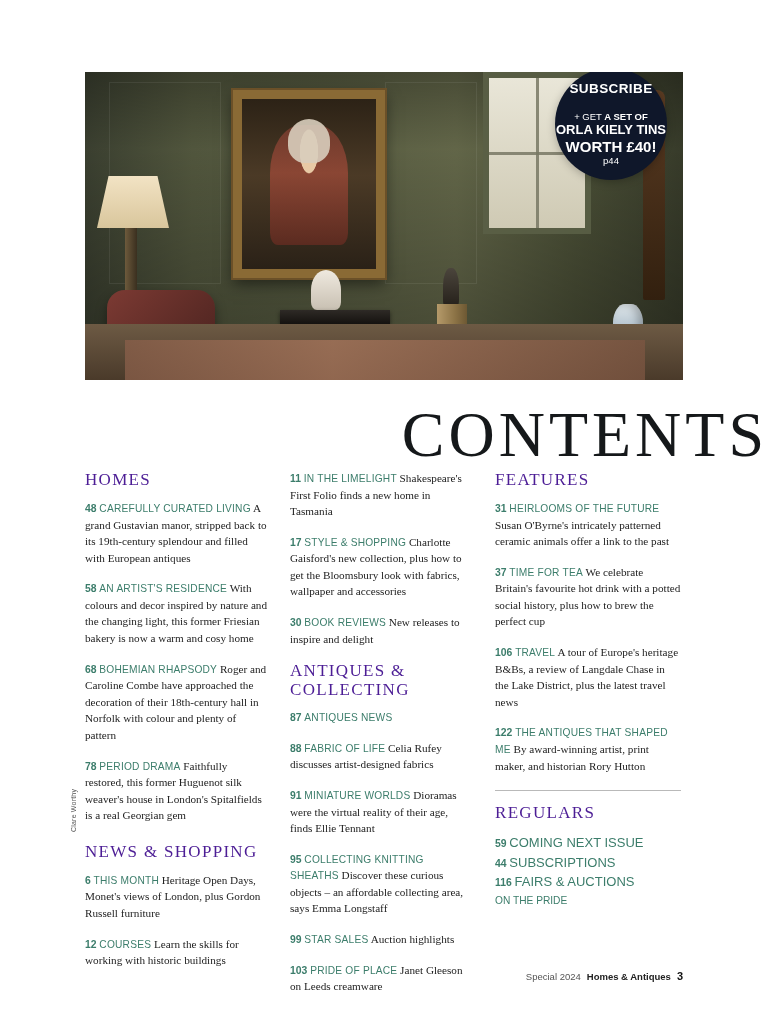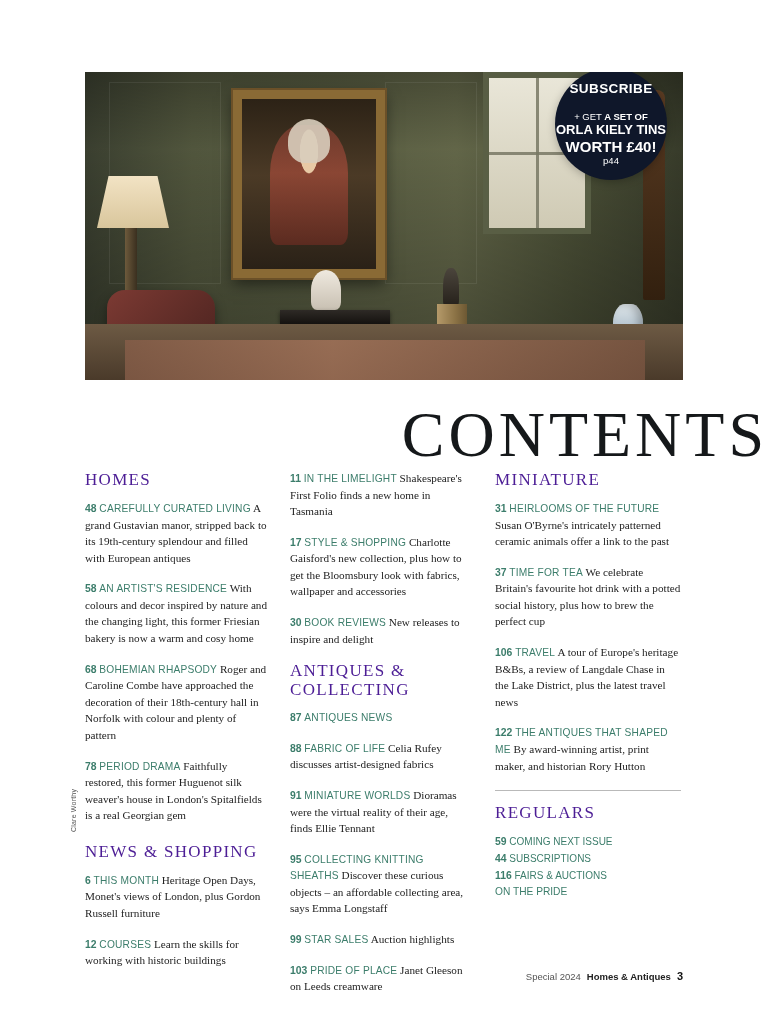--- a/index.html
+++ b/index.html
@@ -190,21 +190,21 @@
   .entry{margin:0 0 14px 0;font-size:11.2px;line-height:1.48;color:#222;}
   .entry .num{color:#3c7d6b;font-family:"Liberation Sans", sans-serif;font-weight:bold;font-size:10.4px;}
   .entry .cap{color:#3c7d6b;font-family:"Liberation Sans", sans-serif;font-size:10.2px;letter-spacing:.2px;}
   .entry .body{color:#222;}
 
   .regulars-rule{
     border:0;border-top:1px solid #b9b9b9;margin:16px 0 12px 0;width:100%;
   }
   .reg-line{font-size:11.2px;line-height:1.5;margin:0;}
   .reg-line .num{color:#3c7d6b;font-family:"Liberation Sans", sans-serif;font-weight:bold;font-size:10.4px;}
-  .reg-line .cap{color:#3c7d6b;font-family:"Liberation Sans", sans-serif;font-size:10px;}
+  .reg-line .cap{color:#3c7d6b;font-family:"Liberation Sans", sans-serif;font-size:13px;}
   .reg-cover{color:#3c7d6b;font-family:"Liberation Sans", sans-serif;font-size:10.2px;}
 
   
   .footer{
     position:absolute;left:85px;right:85px;bottom:34px;
     display:flex;justify-content:flex-end;align-items:baseline;gap:6px;
     font-family:"Liberation Sans", sans-serif;font-size:9.5px;color:#555;
   }
   .footer .mag{font-weight:bold;color:#222;}
   .footer .pg{font-weight:bold;color:#111;font-size:11px;}
@@ -343,21 +343,21 @@
         <span class="body">Auction highlights</span>
       </p>
       <p class="entry">
         <span class="num">103</span>
         <span class="cap">PRIDE OF PLACE</span>
         <span class="body">Janet Gleeson on Leeds creamware</span>
       </p>
     </div>
 
     <div class="col right">
-      <h2 class="sec">MINIATURE</h2>
+      <h2 class="sec">FEATURES</h2>
 
       <p class="entry">
         <span class="num">31</span>
         <span class="cap">HEIRLOOMS OF THE FUTURE</span>
         <span class="body">Susan O'Byrne's intricately patterned ceramic animals offer a link to the past</span>
       </p>
       <p class="entry">
         <span class="num">37</span>
         <span class="cap">TIME FOR TEA</span>
         <span class="body">We celebrate Britain's favourite hot drink with a potted social history, plus how to brew the perfect cup</span>

